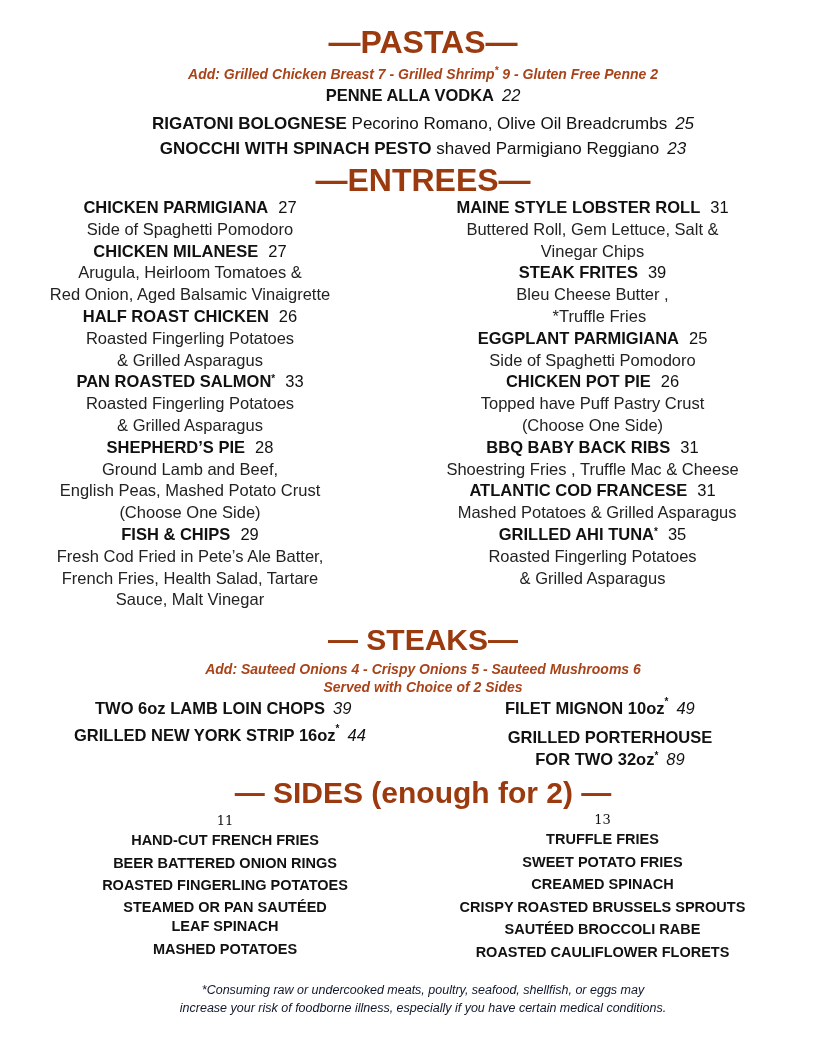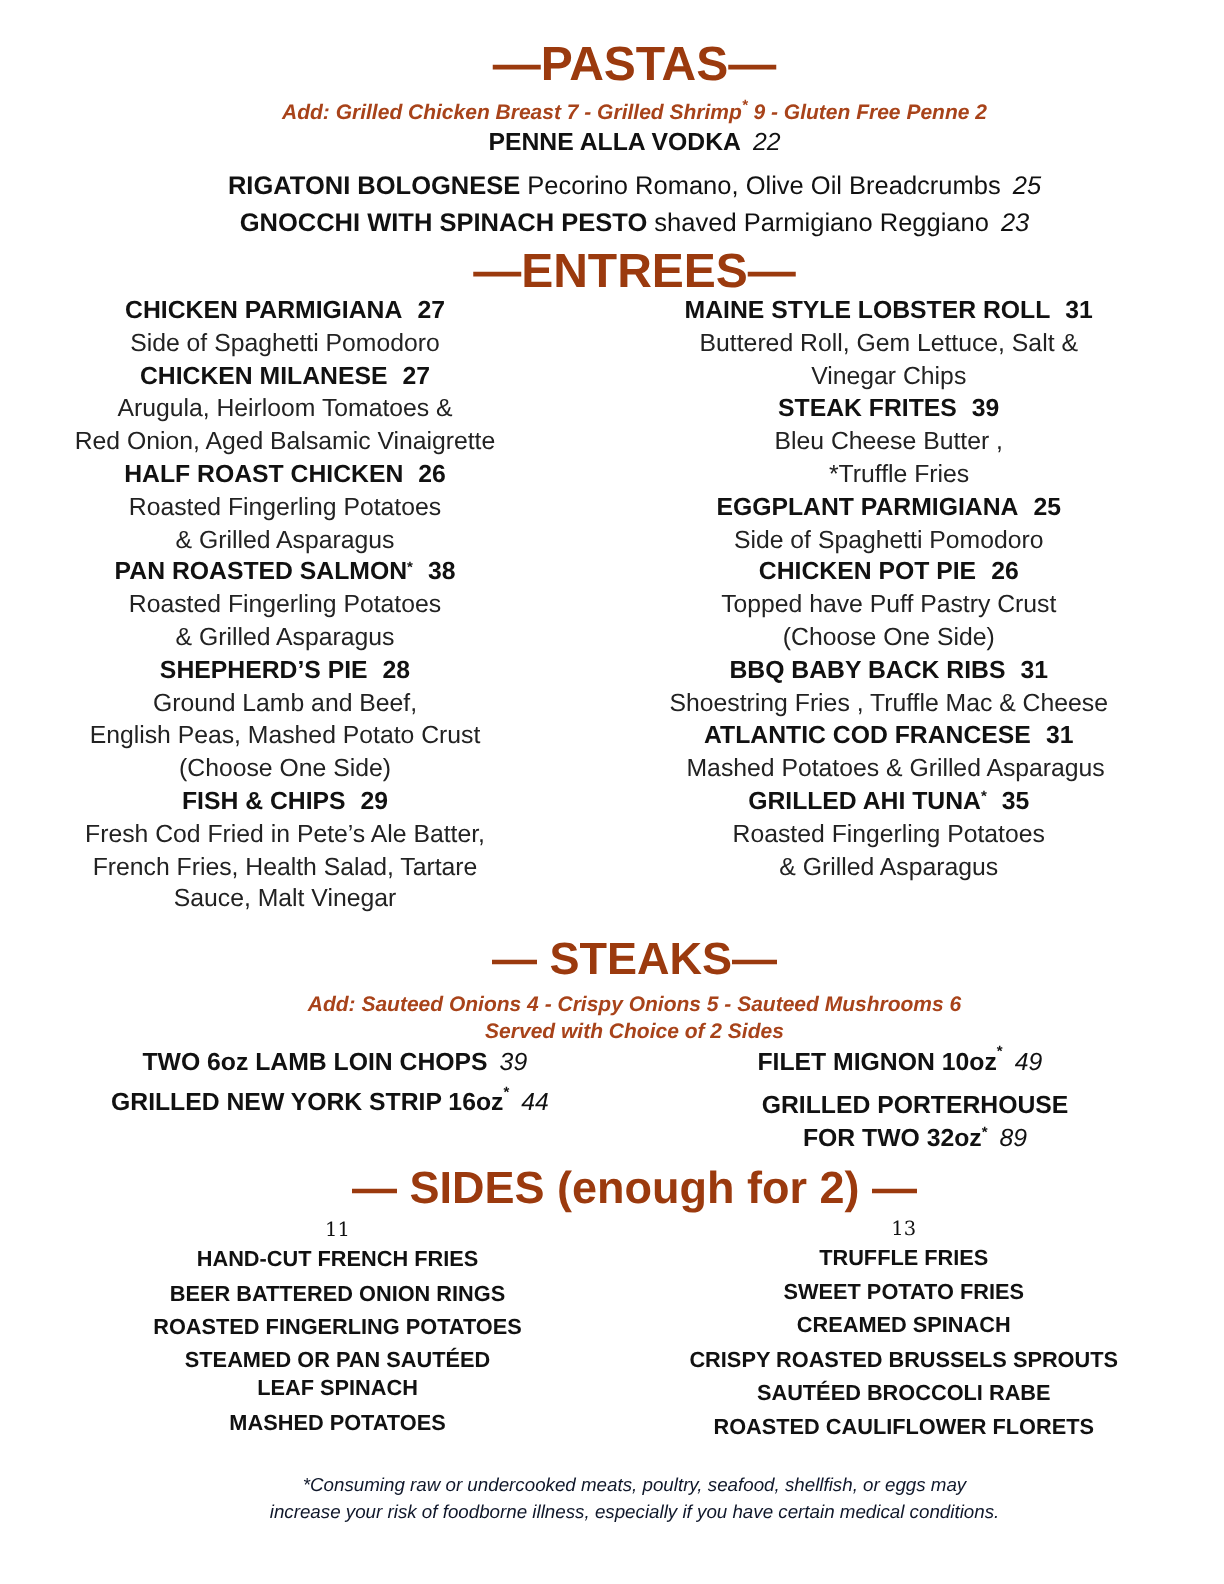--- a/index.html
+++ b/index.html
@@ -4,21 +4,21 @@
 <style>
   html, body { margin:0; padding:0; background:#ffffff; }
   body { width:816px; height:1056px; position:relative; overflow:hidden;
          font-family:"Liberation Sans", sans-serif; color:#111; }
   .abs { position:absolute; left:0; width:816px; text-align:center;margin-left:15px; }
   .heading { color:#9b3a0e; font-weight:bold; font-family:"Liberation Sans", sans-serif; line-height:1; }
   .note { color:#a8431a; font-style:italic; font-weight:bold; font-size:14px; line-height:18px; }
   .dish { font-weight:bold; font-size:16.5px; }
   .desc { font-weight:normal; }
   .price { font-weight:normal; margin-left:8px;font-style:italic; }
-  .bprice { font-weight:bold; margin-left:10px; }
+  .bprice { font-weight:normal; margin-left:10px; }
   sup { font-size:10px; vertical-align:top; position:relative; top:-3px; }
   .col { position:absolute; text-align:center; font-size:16.5px; line-height:21.8px; }
   .col .d { font-weight:bold; }
   .col .t { font-weight:normal; color:#222; }
   .row { position:absolute; font-size:16.5px; white-space:nowrap; }
   .side { font-weight:bold; font-size:14.5px; line-height:22.5px; }
   .foot { font-style:italic; font-size:12.5px; line-height:18px; color:#0f172a; }
 </style>
 </head>
 <body>
@@ -33,21 +33,21 @@
 
 <div class="col" style="left:20px;width:340px;top:197px;">
   <div class="d"><span>CHICKEN PARMIGIANA</span><span class="bprice">27</span></div>
   <div class="t">Side of Spaghetti Pomodoro</div>
   <div class="d"><span>CHICKEN MILANESE</span><span class="bprice">27</span></div>
   <div class="t">Arugula, Heirloom Tomatoes &amp;</div>
   <div class="t">Red Onion, Aged Balsamic Vinaigrette</div>
   <div class="d"><span>HALF ROAST CHICKEN</span><span class="bprice">26</span></div>
   <div class="t">Roasted Fingerling Potatoes</div>
   <div class="t">&amp; Grilled Asparagus</div>
-  <div class="d"><span>PAN ROASTED SALMON</span><sup>*</sup><span class="bprice">38</span></div>
+  <div class="d"><span>PAN ROASTED SALMON</span><sup>*</sup><span class="bprice">33</span></div>
   <div class="t">Roasted Fingerling Potatoes</div>
   <div class="t">&amp; Grilled Asparagus</div>
   <div class="d"><span>SHEPHERD’S PIE</span><span class="bprice">28</span></div>
   <div class="t">Ground Lamb and Beef,</div>
   <div class="t">English Peas, Mashed Potato Crust</div>
   <div class="t">(Choose One Side)</div>
   <div class="d"><span>FISH &amp; CHIPS</span><span class="bprice">29</span></div>
   <div class="t">Fresh Cod Fried in Pete’s Ale Batter,</div>
   <div class="t">French Fries, Health Salad, Tartare</div>
   <div class="t">Sauce, Malt Vinegar</div>

